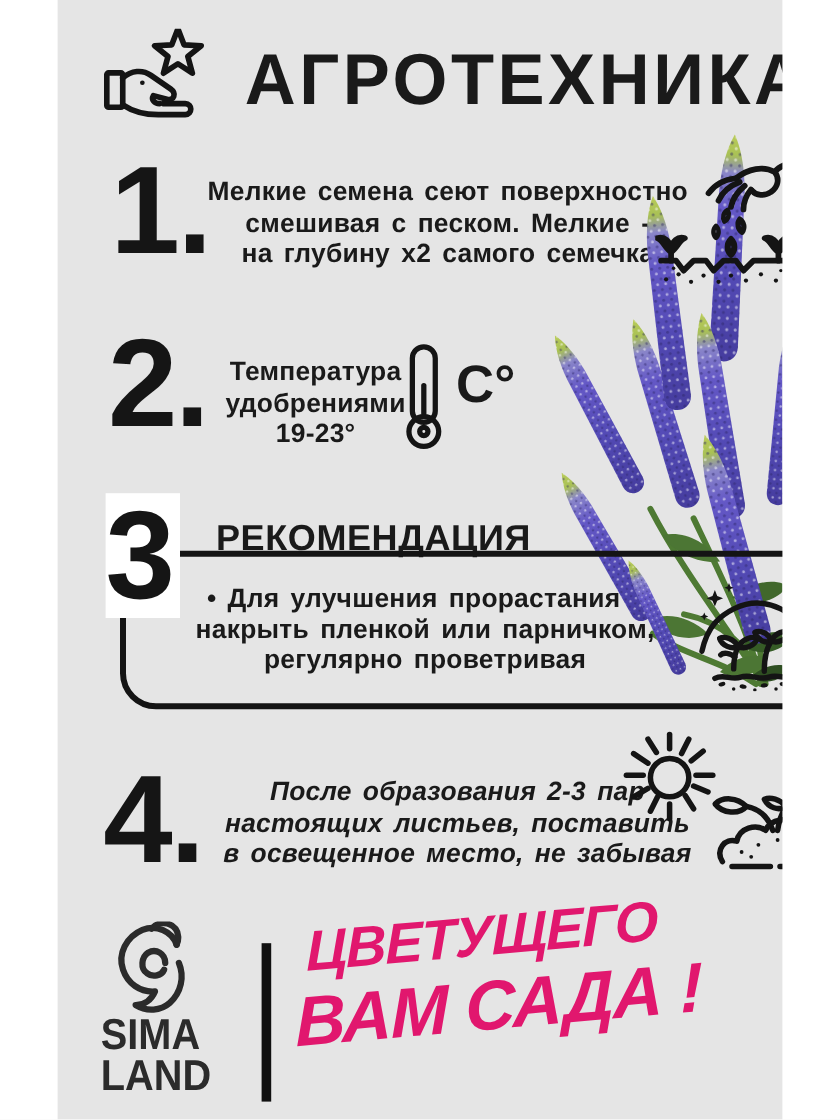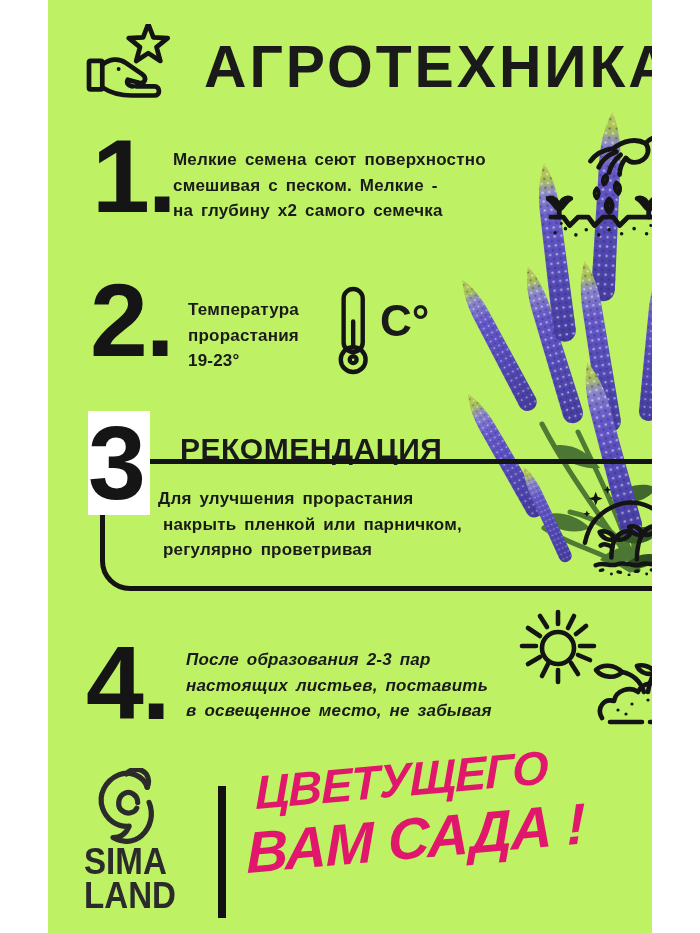--- a/index.html
+++ b/index.html
@@ -1,19 +1,19 @@
 <!DOCTYPE html>
 <html><head>
 <meta charset="utf-8">
 <style>
   * { margin:0; padding:0; box-sizing:border-box; }
   html,body { background:#fff; }
   .canvas {
     position:relative; width:604px; height:933px; margin:0 auto;
-    background:#bef264; overflow:hidden;
+    background:#e5e5e5; overflow:hidden;
     font-family:"Liberation Sans", sans-serif; color:#1a1a1a;
   }
   .abs { position:absolute; }
 
   
   .title-icon { left:36px; top:24px; width:104px; height:94px; }
   .page-title {
     left:156px; top:34px; width:520px;
     font-size:60px; font-weight:bold; letter-spacing:3px; line-height:66px;
     transform:scaleX(0.98); transform-origin:left top; white-space:nowrap;
@@ -23,22 +23,22 @@
   .step-num {
     font-size:104px; font-weight:bold; line-height:1; letter-spacing:-2px;
     color:#151515;
   }
   .num1 { left:44px;  top:124px; }
   .num2 { left:42px;  top:268px; }
   .num3 { left:40px;  top:411px; background:#fff; padding:0 6px 0 0; z-index:4; }
   .num4 { left:38px;  top:631px; }
 
   
-  .step-text { font-size:17px; font-weight:bold; line-height:25.5px;
-               word-spacing:3px; letter-spacing:0.2px; white-space:nowrap; }
+  .step-text { font-size:22px; font-weight:bold; line-height:25.5px;
+               word-spacing:3px; letter-spacing:0.2px; white-space:nowrap;text-align:center; }
   .text1 { left:125px; top:147px; }
   .text2 { left:140px; top:297px; }
   .text4 { left:138px; top:647px;font-style:italic; }
   .bullet-line { margin-left:-16px; }
 
   
   .thermo-icon { left:288px; top:284px; width:42px; height:94px; }
   .unit-c { left:332px; top:296px; font-size:44px; font-weight:bold; }
 
   
@@ -187,21 +187,21 @@
         <circle cx="84" cy="91" r="1.7"></circle>
         <circle cx="96" cy="96" r="1.7"></circle>
       <circle cx="14" cy="86" r="1.4"></circle>
         <circle cx="100" cy="88" r="1.4"></circle>
     </g>
   </svg>
 
   <div class="abs step-num num2">2.</div>
   <div class="abs step-text text2">
     <div>Температура</div>
-    <div>прорастания</div>
+    <div>удобрениями</div>
     <div>19-23°</div>
   </div>
   <svg class="abs thermo-icon" viewBox="0 0 44 96">
     <rect class="stroke" stroke-width="6" x="8" y="4" width="20" height="66" rx="10"></rect>
     <path class="stroke" stroke-width="4.5" d="M18,38 V62"></path>
     <circle class="stroke" stroke-width="6" cx="18" cy="78" r="13"></circle>
     <circle class="stroke" stroke-width="4" cx="18" cy="78" r="3.6"></circle>
   </svg>
   <div class="abs unit-c">C°</div>
 

